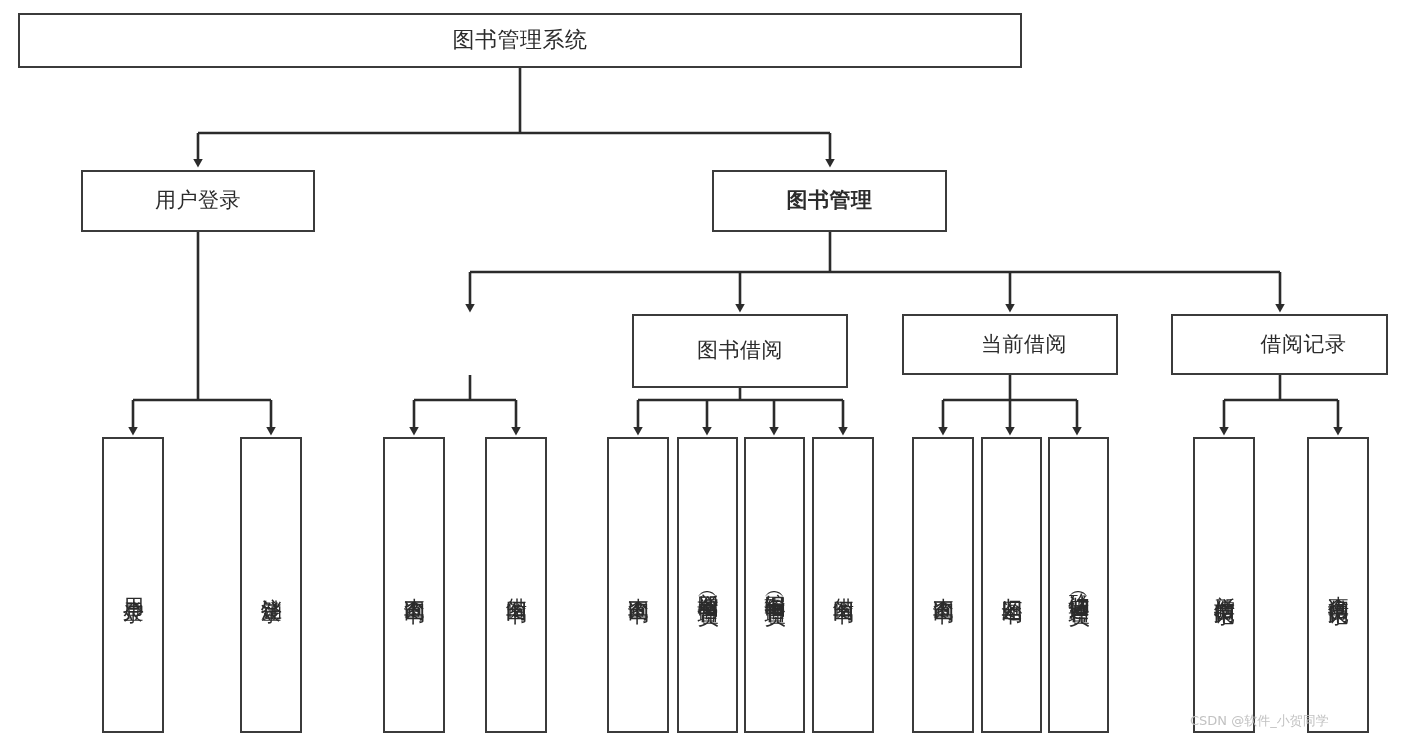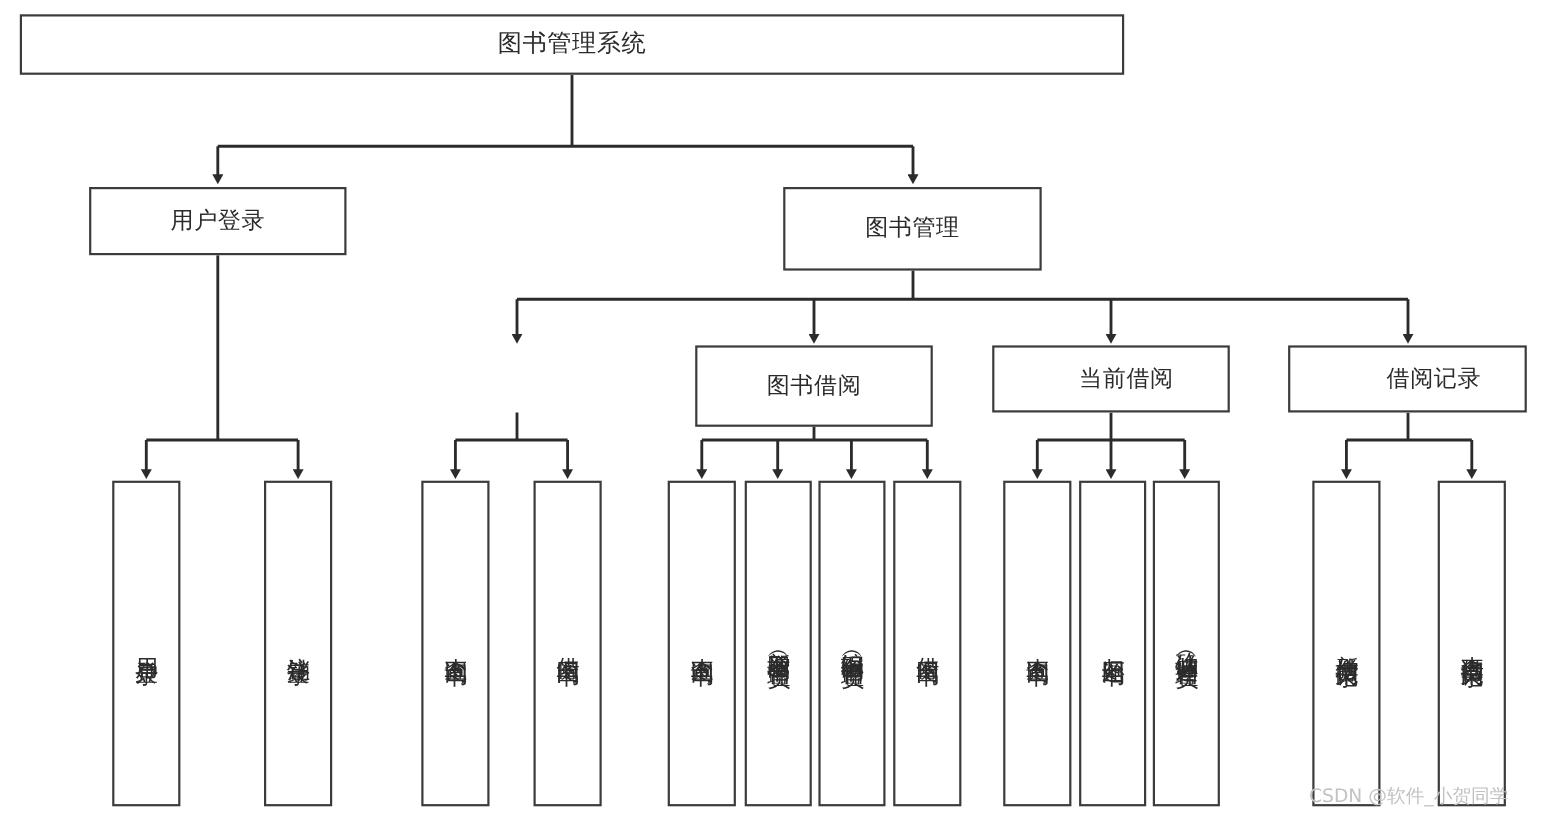--- a/index.html
+++ b/index.html
@@ -61,21 +61,21 @@
     text-orientation: upright;
     font-size: 21px;
     letter-spacing: 2px;
     line-height: 1.0;
     max-height: 100%;
   }
   .watermark {
     position: absolute;
     left: 1190px;
     top: 712px;
-    font-size: 17px;
+    font-size: 13px;
     color: #c2c2c2;
     white-space: nowrap;
     z-index: 5;
     font-family: "DejaVu Sans", "Liberation Sans", sans-serif;
   }
 </style>
 </head>
 <body>
 
 <div id="canvas">
@@ -131,21 +131,21 @@
   </svg>
 
   <div class="node h root" style="left:18px; top:13px; width:1004px; height:55px;">
     <span class="label">图书管理系统</span>
   </div>
 
   <div class="node h" style="left:81px; top:170px; width:234px; height:62px;">
     <span class="label">用户登录</span>
   </div>
 
-  <div class="node h" style="left:712px; top:170px; width:235px; height:76px;">
+  <div class="node h" style="left:712px; top:170px; width:235px; height:62px;font-weight:bold;">
     <span class="label">图书管理</span>
   </div>
 
 
   <div class="node h" style="left:632px; top:314px; width:216px; height:74px;">
     <span class="label">图书借阅</span>
   </div>
 
   <div class="node h" style="left:902px; top:314px; width:216px; height:61px;padding-left:28px;">
     <span class="label">当前借阅</span>

